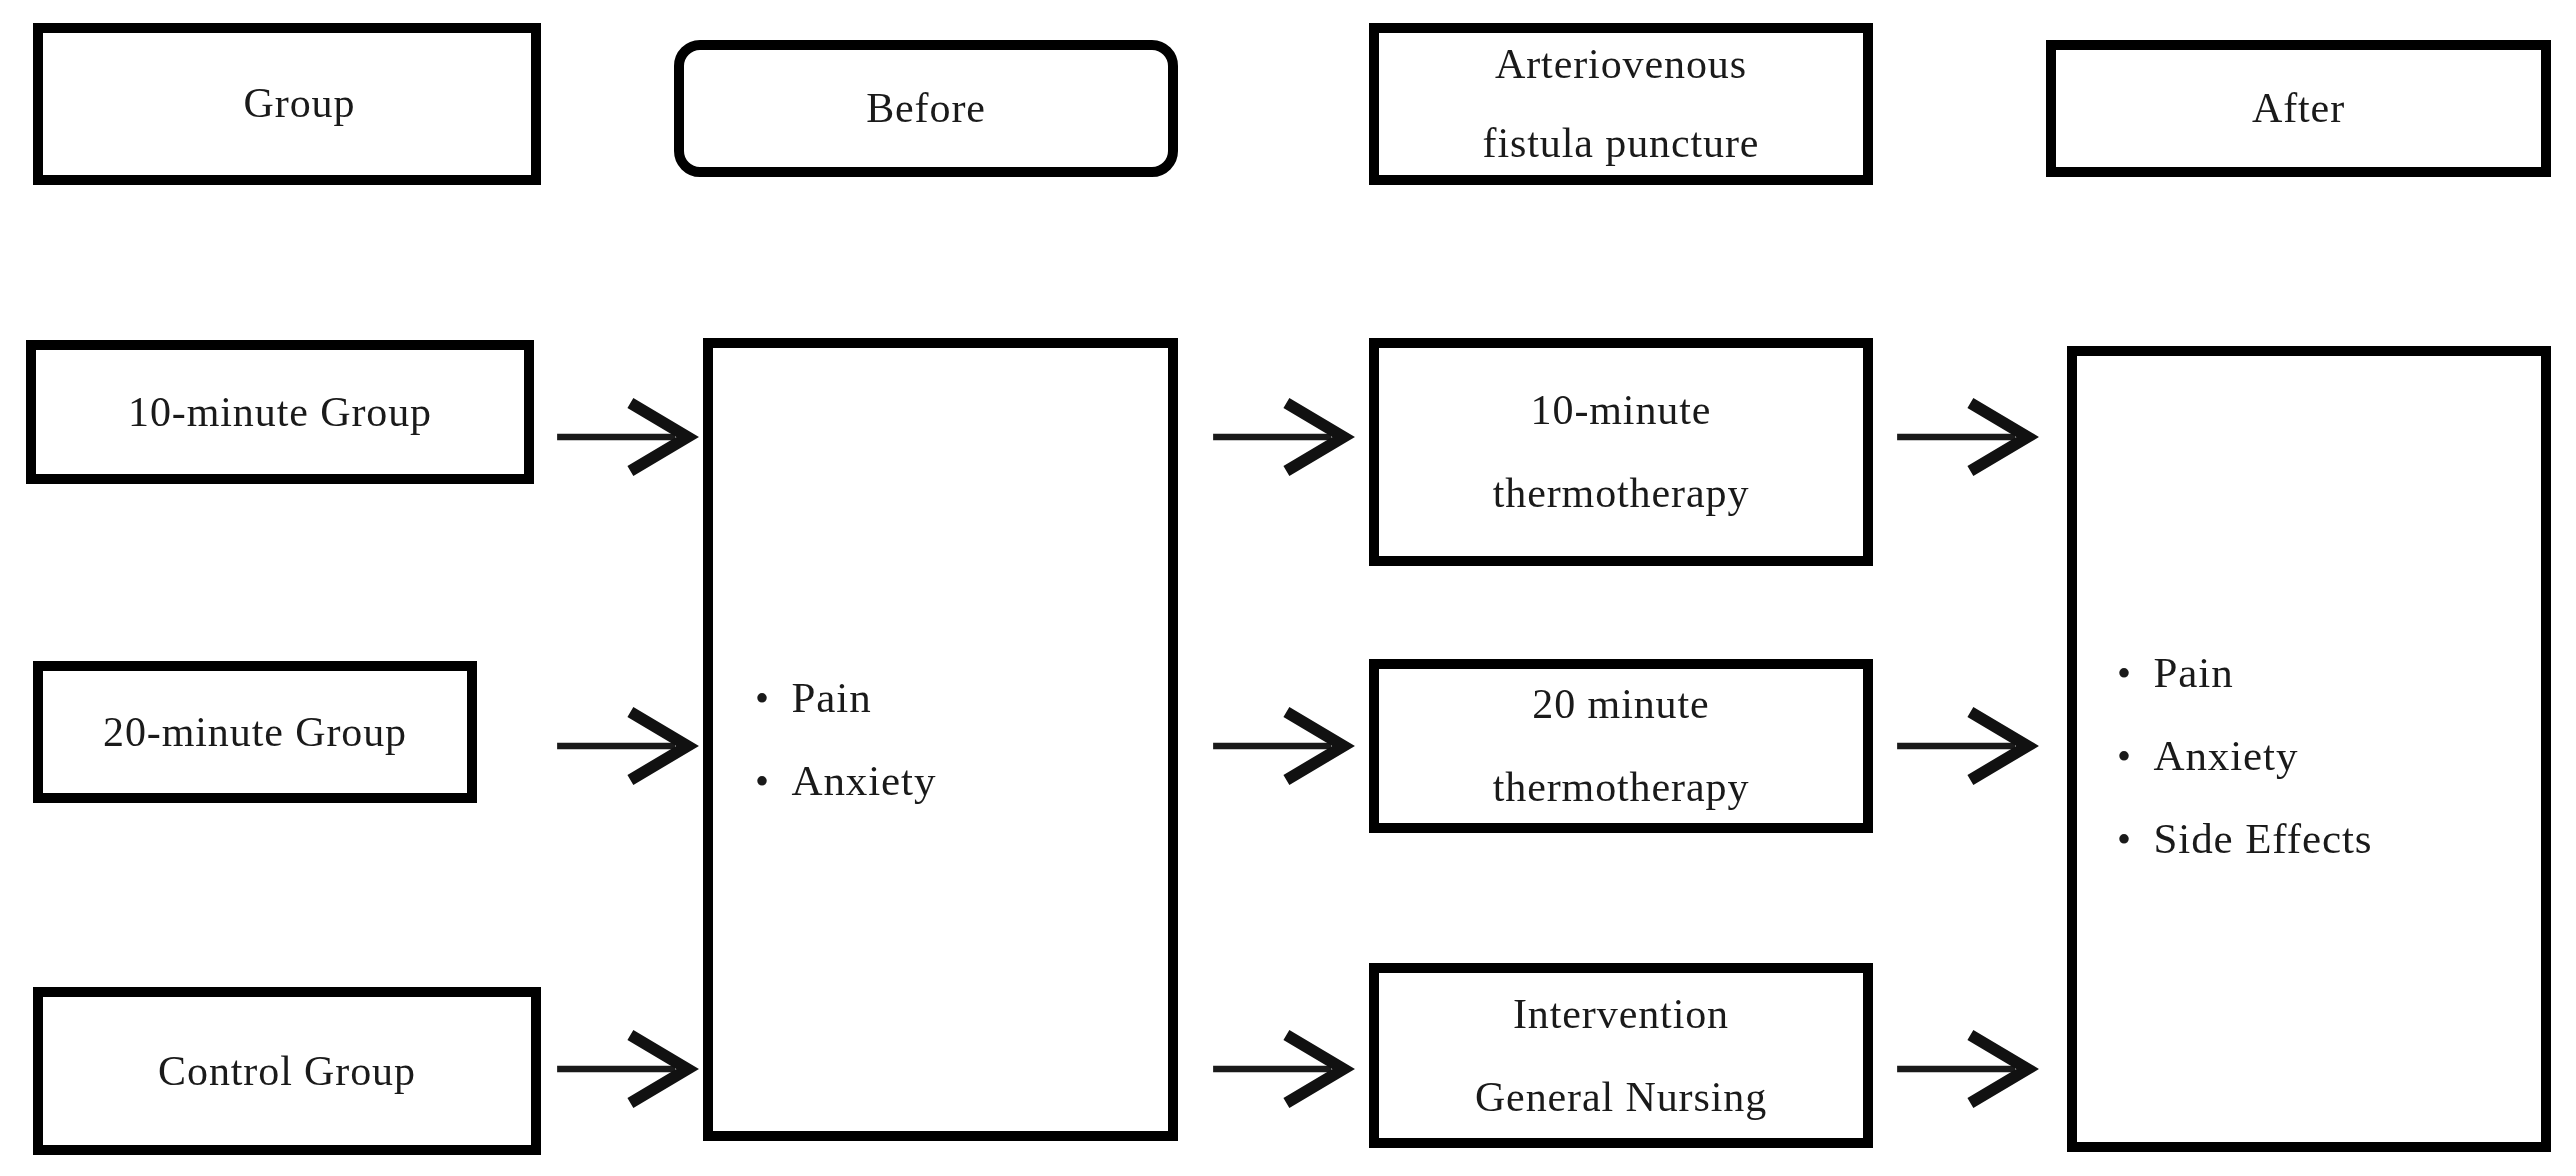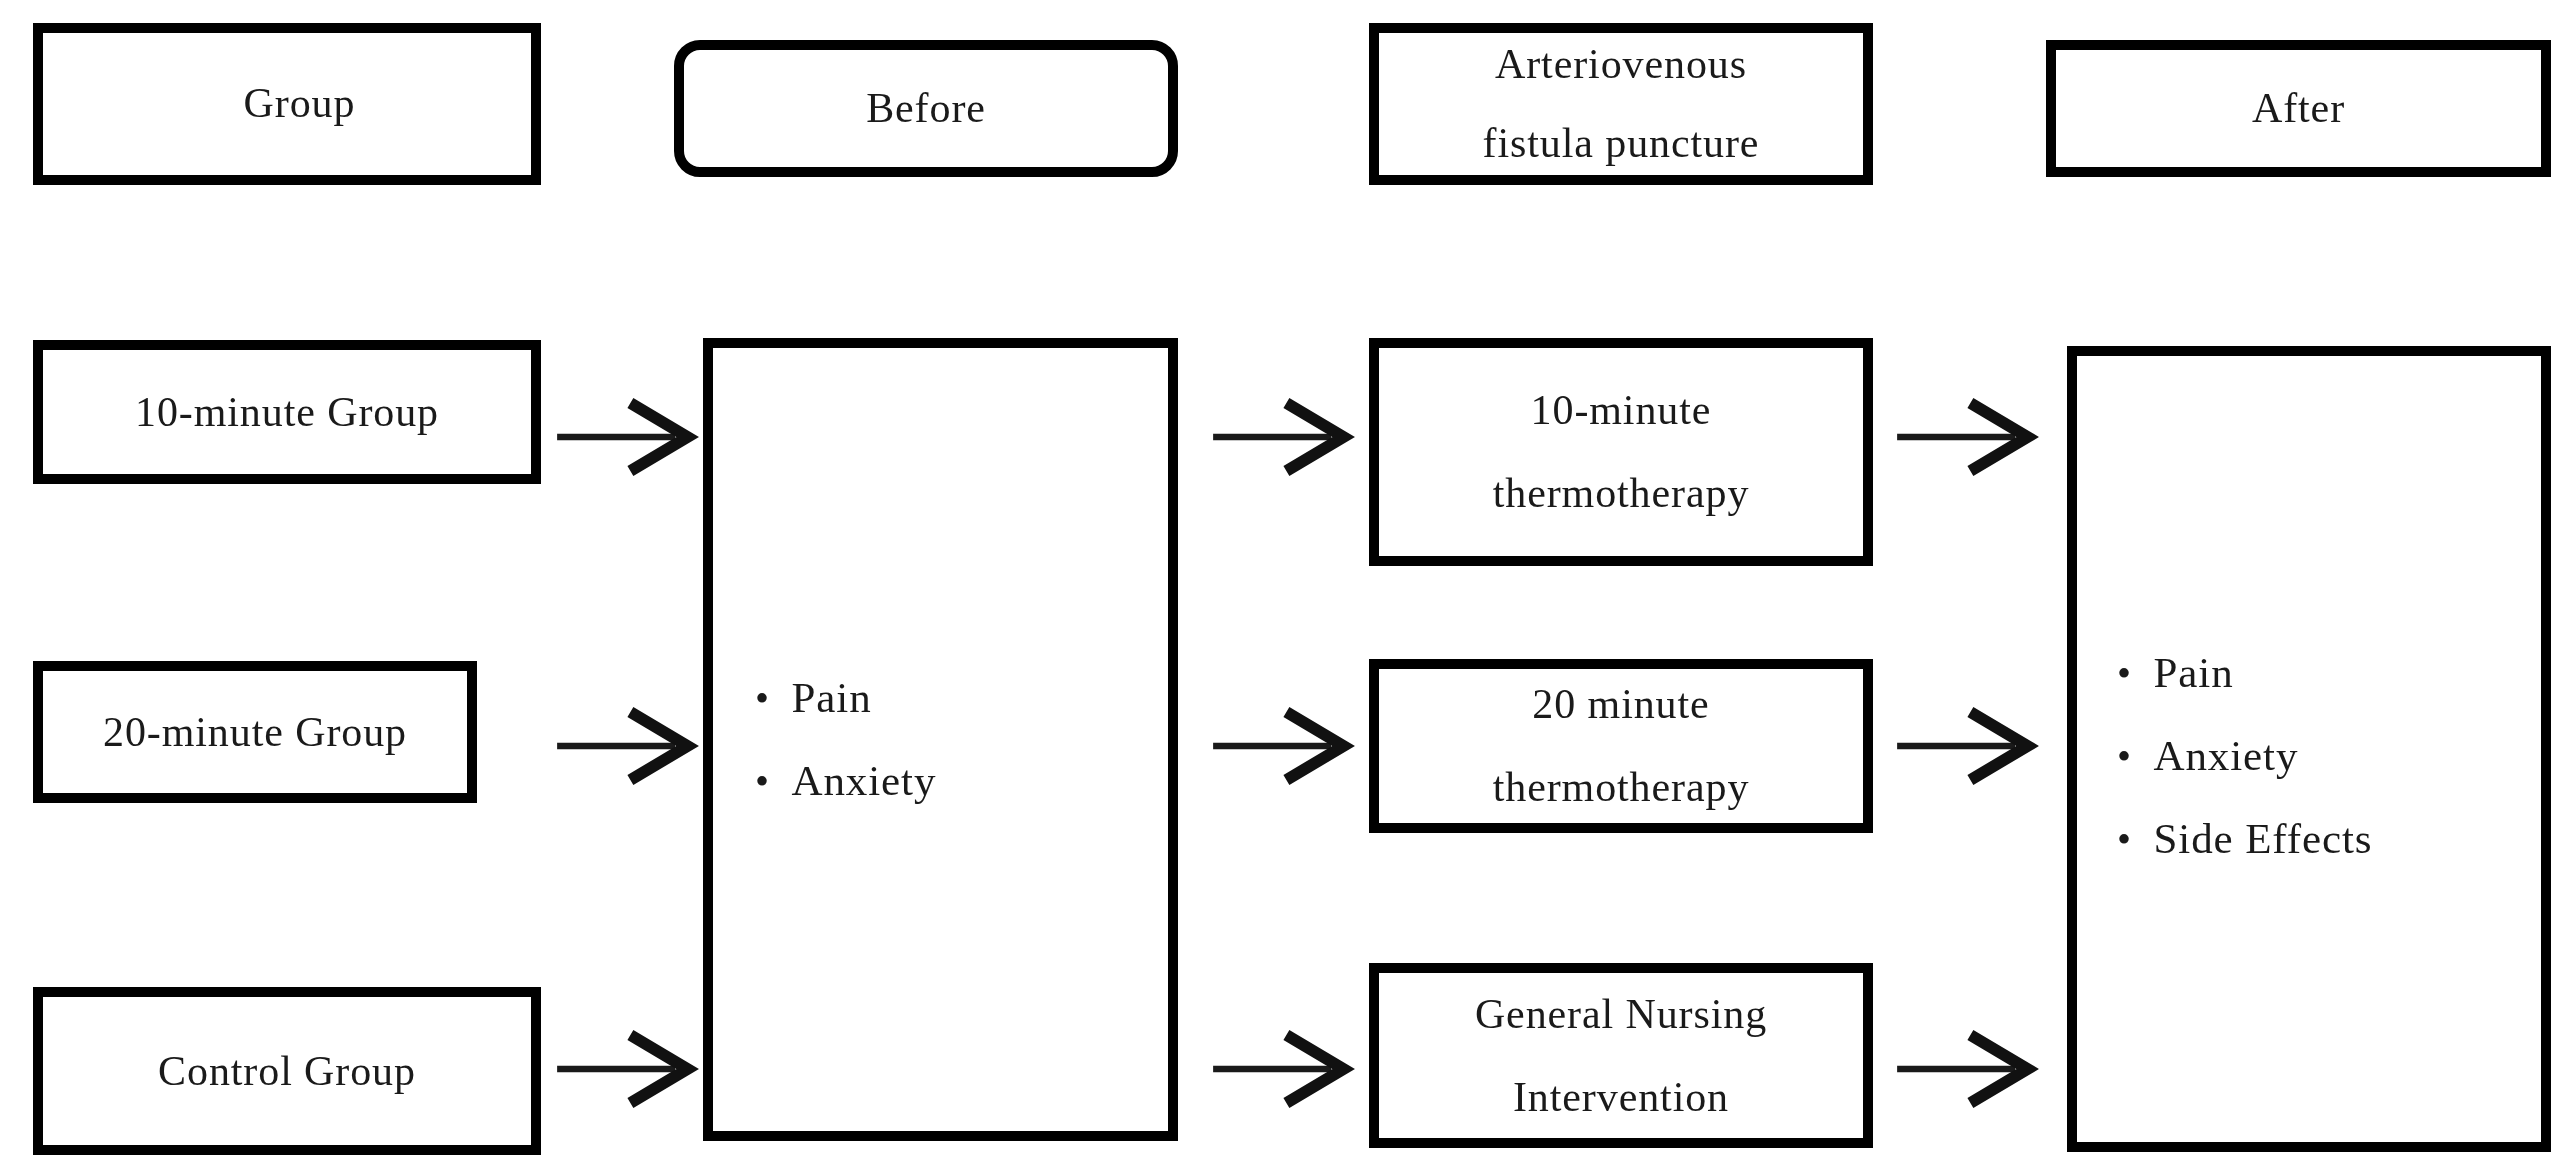--- a/index.html
+++ b/index.html
@@ -31,21 +31,21 @@
   }
   .box .lines { display: block; }
 
   
   .h-group  { left: 33px;   top: 22.5px; width: 508px; height: 162px; padding-left: 25px; }
   .h-before { left: 674px;  top: 40px; width: 504px; height: 137px; border-radius: 26px; }
   .h-avf    { left: 1369px; top: 22.5px; width: 504px; height: 162px; line-height: 79px; }
   .h-after  { left: 2046px; top: 40px; width: 505px; height: 137px; }
 
   
-  .g-1 { left: 33px; top: 340px;  width: 508px; height: 144px; }
+  .g-1 { left: 26px; top: 340px;  width: 508px; height: 144px; }
   .g-2 { left: 33px; top: 661px;  width: 444px; height: 142px; text-align: center; }
   .g-3 { left: 33px; top: 987px; width: 508px; height: 168px; }
 
   
   .t-1 { left: 1369px; top: 338px;  width: 504px; height: 228px; }
   .t-2 { left: 1369px; top: 659px;  width: 504px; height: 174px; }
   .t-3 { left: 1369px; top: 963px; width: 504px; height: 185px; }
 
   
   .before-box {
@@ -133,22 +133,22 @@
     </span>
   </div>
   <div class="box t-2">
     <span class="lines">
       <span style="display:block">20 minute</span>
       <span style="display:block">thermotherapy</span>
     </span>
   </div>
   <div class="box t-3">
     <span class="lines">
+      <span style="display:block">Intervention</span>
       <span style="display:block">General Nursing</span>
-      <span style="display:block">Intervention</span>
     </span>
   </div>
 
   <div class="box after-box">
     <ul class="measures">
       <li>
         <span class="bullet">•</span>
         <span>Pain</span>
       </li>
       <li>

